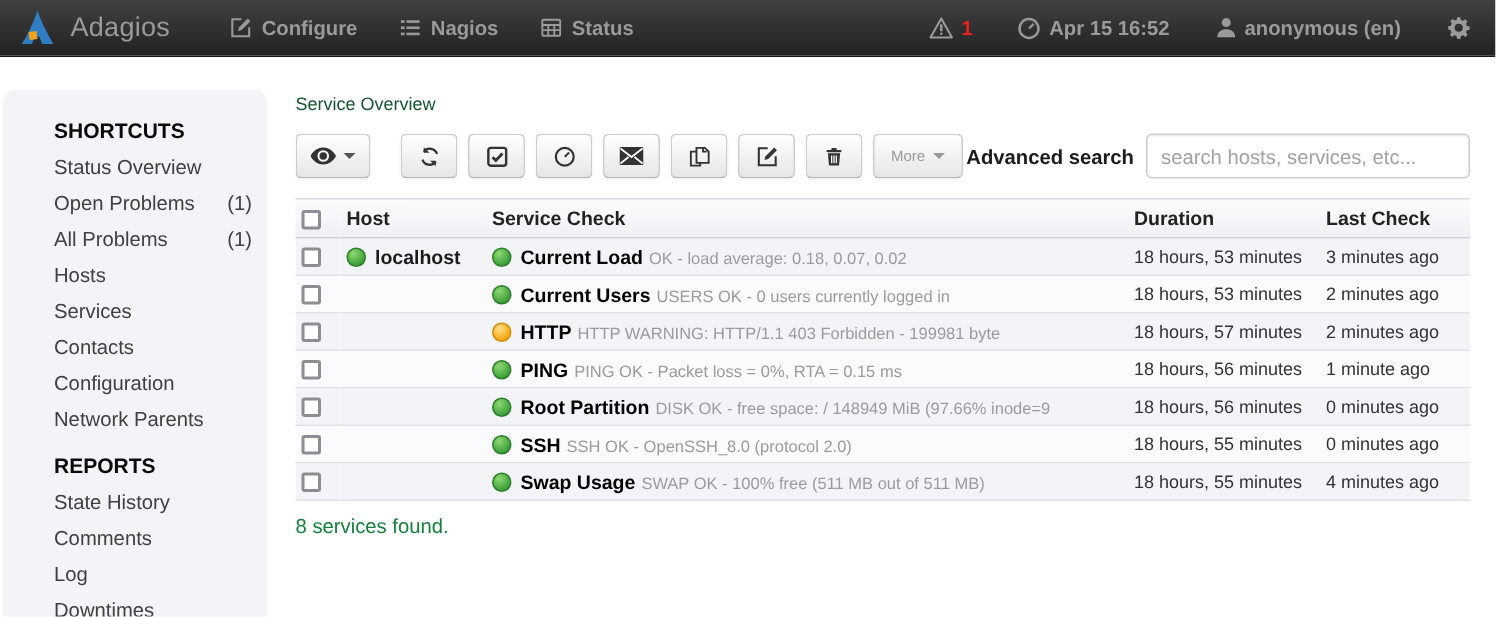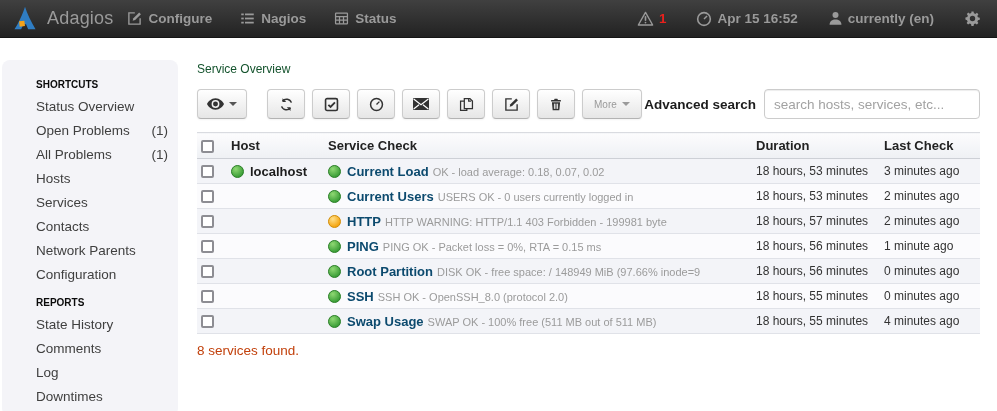--- a/index.html
+++ b/index.html
@@ -12,41 +12,41 @@
   }
 
   
   .navbar {
     position:absolute; top:0; left:0; width:997px; height:38px;
     background:linear-gradient(#404040,#222222);
     border-bottom:1px solid #151515;
     display:flex; align-items:center;
     padding:0 12px;
   }
-  .brand { display:flex; align-items:center; gap:9px; cursor:pointer;justify-content:flex-end; }
+  .brand { display:flex; align-items:center; gap:9px; margin-right:26px; cursor:pointer;justify-content:flex-end; }
   .brand-name { font-size:18px; color:#9a9a9a; letter-spacing:.2px; }
   .nav-item {
     display:flex; align-items:center; gap:6px;
     color:#9a9a9a; font-weight:bold; font-size:13.5px;
     padding:0 14px; height:38px; cursor:pointer;
   }
   .nav-right { margin-left:auto; display:flex; align-items:center; gap:10px; }
   .nav-status { display:flex; align-items:center; gap:5px; padding:0 10px; height:38px; cursor:pointer; }
   .alert-count { color:#e8211d; font-weight:bold; font-size:13.5px; }
   .nav-text { color:#9a9a9a; font-weight:bold; font-size:13.5px; }
   .gear-btn { padding:0 4px 0 10px; height:38px; display:flex; align-items:center; cursor:pointer; }
 
   
   .sidebar {
     position:absolute; left:2px; top:60px; width:176px; height:356px;
     background:#f4f4f8; border-radius:8px;
     padding:13px 0 0 34px;
   }
   .side-section { margin-bottom:10px; }
-  .side-title { font-size:10px; font-weight:bold; color:#0b0b0b; margin:6px 0 5px; }
+  .side-title { font-size:14px; font-weight:bold; color:#0b0b0b; margin:6px 0 5px; }
   .side-item {
     display:flex; justify-content:space-between; width:132px;
     font-size:13.5px; color:#404040; line-height:24px; cursor:pointer;
   }
   .side-badge { color:#404040; }
 
   
   .main { position:absolute; left:197px; top:56px; width:783px; }
   .page-title { font-size:12px; font-weight:normal; color:#14532d; margin:6px 0 13px; }
 
@@ -95,30 +95,30 @@
   tbody tr:nth-child(odd)  { background:#f3f4f8; }
   tbody tr:nth-child(even) { background:#fbfbfd; }
 
   .dot {
     display:inline-block; width:13px; height:13px; border-radius:50%;
     vertical-align:-2px; margin-right:6px;
   }
   .dot.ok { background:radial-gradient(circle at 35% 28%, #8fd873, #3b9e37 75%); border:1px solid #2b7f28; }
   .dot.warning { background:radial-gradient(circle at 35% 28%, #ffe08a, #f5a40e 75%); border:1px solid #d18c08; }
   .host-name { font-weight:bold; font-size:13px; color:#1c1c1c; }
-  .svc-name { font-weight:bold; font-size:13px; color:#0c4a6e; }
+  .svc-name { font-weight:bold; font-size:13px; color:#000000; }
   .svc-detail { font-size:11px; color:#9b9b9b; margin-left:4px; }
 
   .cbx {
     appearance:none; -webkit-appearance:none;
     width:13px; height:13px; border:2px solid #8d8d93; border-radius:2px;
     background:#fff; cursor:pointer; vertical-align:middle; display:inline-block;
   }
 
-  .table-footer { font-size:13.5px; color:#c2410c; margin-top:9px; }
+  .table-footer { font-size:13.5px; color:#15803d; margin-top:9px; }
 
   .icon { display:inline-flex; align-items:center; }
 </style>
 </head>
 <body>
 
 <div class="navbar">
   <div class="brand">
     <span class="icon">
       <svg width="26" height="26" viewBox="0 0 34 34">
@@ -181,21 +181,21 @@
       </span>
       <span class="nav-text">Apr 15 16:52</span>
     </div>
     <div class="nav-status">
       <span class="icon">
         <svg width="15" height="15" viewBox="0 0 24 24" fill="#9a9a9a">
             <circle cx="12" cy="6.5" r="4.8"></circle>
             <path d="M2.5 22c0-5.5 4.3-8.3 9.5-8.3s9.5 2.8 9.5 8.3z"></path>
           </svg>
       </span>
-      <span class="nav-text">currently (en)</span>
+      <span class="nav-text">anonymous (en)</span>
     </div>
     <div class="gear-btn">
       <span class="icon">
         <svg width="17" height="17" viewBox="0 0 24 24" fill="#9a9a9a">
             <path fill-rule="evenodd" d="M10.5 2h3l.5 2.6c.7.2 1.4.5 2 .9l2.2-1.5 2.1 2.1-1.5 2.2c.4.6.7 1.3.9 2l2.6.5v3l-2.6.5c-.2.7-.5 1.4-.9 2l1.5 2.2-2.1 2.1-2.2-1.5c-.6.4-1.3.7-2 .9l-.5 2.6h-3l-.5-2.6c-.7-.2-1.4-.5-2-.9l-2.2 1.5-2.1-2.1 1.5-2.2c-.4-.6-.7-1.3-.9-2L2 13.5v-3l2.6-.5c.2-.7.5-1.4.9-2L4 5.8l2.1-2.1 2.2 1.5c.6-.4 1.3-.7 2-.9zM12 8.2a3.8 3.8 0 1 0 0 7.6 3.8 3.8 0 0 0 0-7.6z"></path>
           </svg>
       </span>
     </div>
   </div>
 </div>
@@ -217,24 +217,24 @@
     <div class="side-item">
         <span>Hosts</span>
       </div>
     <div class="side-item">
         <span>Services</span>
       </div>
     <div class="side-item">
         <span>Contacts</span>
       </div>
     <div class="side-item">
+        <span>Configuration</span>
+      </div>
+    <div class="side-item">
         <span>Network Parents</span>
-      </div>
-    <div class="side-item">
-        <span>Configuration</span>
       </div>
   </div>
   <div class="side-section">
     <div class="side-title">REPORTS</div>
     <div class="side-item">
         <span>State History</span>
       </div>
     <div class="side-item">
         <span>Comments</span>
       </div>

